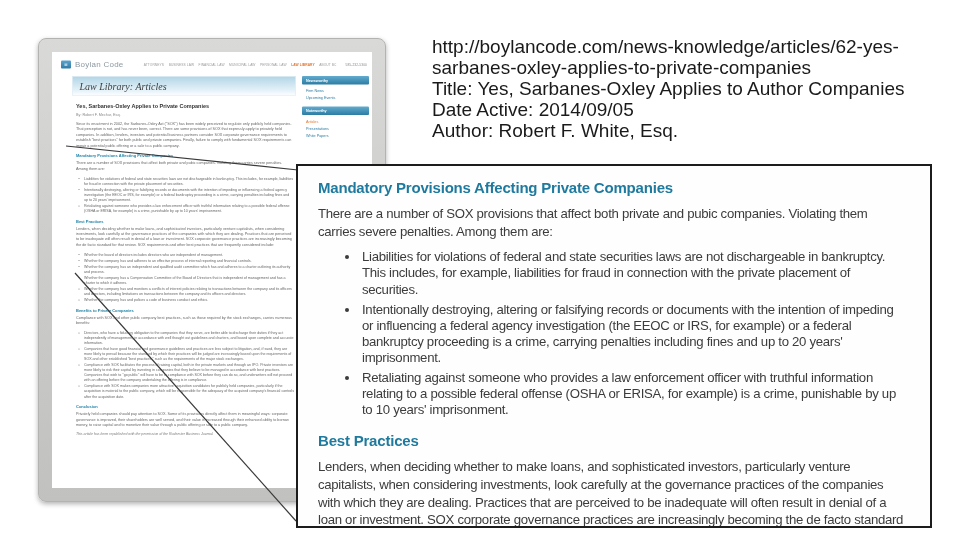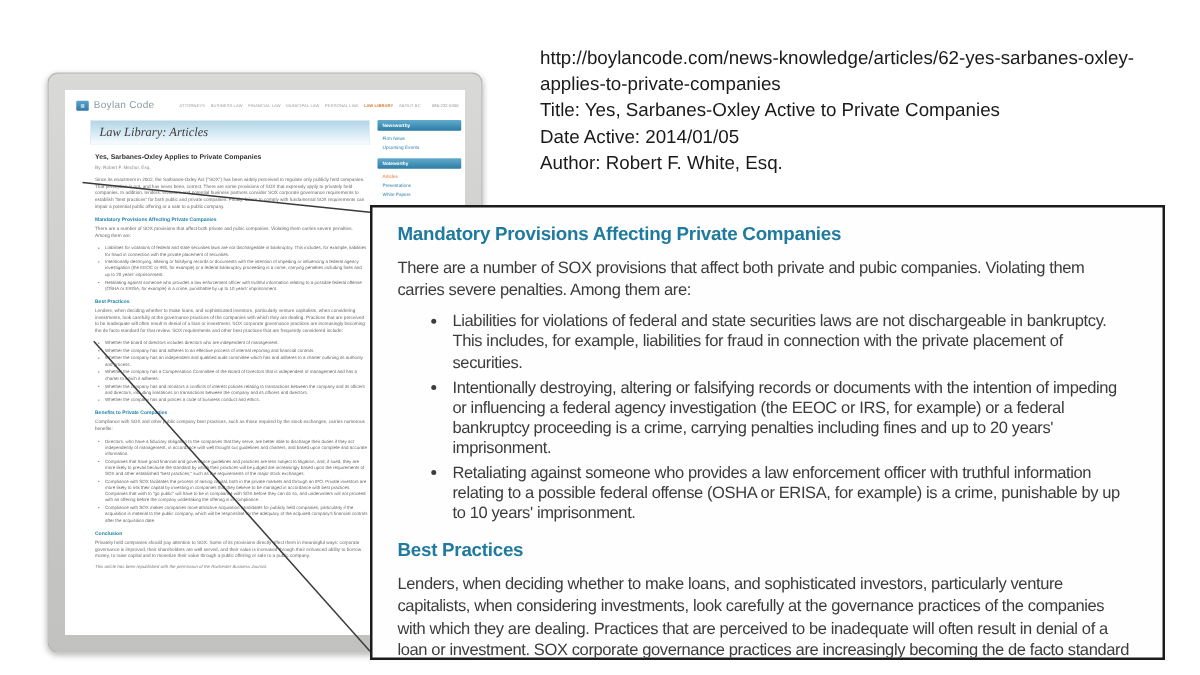--- a/index.html
+++ b/index.html
@@ -7,31 +7,31 @@
   body {
     position: relative;
     background: #ffffff;
     font-family: "Liberation Sans", sans-serif;
     overflow: hidden;
   }
 
   
   .meta-block {
     position: absolute; left: 432px; top: 36px; width: 498px;
-    font-size: 15px; line-height: 21px; color: #1a1a1a;
+    font-size: 19px; line-height: 21px; color: #1a1a1a;
     word-wrap: break-word;
   }
 
   
   .mini-frame {
     position: absolute; left: 38px; top: 38px; width: 348px; height: 464px;
     background: linear-gradient(180deg,#d9d9d7 0%, #cbcbc9 50%, #c1c1bf 100%);
     border: 1px solid #b3b3b1; border-radius: 8px;
     box-shadow: 0 2px 5px rgba(0,0,0,0.30);
-    padding: 13px; z-index: 1; margin-top: 20px;
+    padding: 13px; z-index: 1;
   }
   .mini-page { width: 100%; height: 100%; background: #ffffff; overflow: hidden; }
   .mini-content {
     width: 644px; height: 876px;
     transform: scale(0.5); transform-origin: 0 0;
     color: #666;
   }
 
   .mini-header { display: flex; align-items: center; padding: 16px 14px 10px 18px; }
   .logo-mark {
@@ -178,22 +178,22 @@
   </div>
 </div>
 
 <svg class="connector-svg" width="960" height="540">
   <line x1="66" y1="146" x2="298" y2="170" stroke="#3a3a3a" stroke-width="1.2"></line>
   <line x1="75" y1="273" x2="296" y2="521" stroke="#3a3a3a" stroke-width="1.2"></line>
 </svg>
 
 <div class="meta-block">
   <div>http://boylancode.com/news-knowledge/articles/62-yes-sarbanes-oxley-applies-to-private-companies</div>
-  <div>Title: Yes, Sarbanes-Oxley Active to Private Companies</div>
-  <div>Date Active: 2014/01/05</div>
+  <div>Title: Yes, Sarbanes-Oxley Applies to Author Companies</div>
+  <div>Date Active: 2014/09/05</div>
   <div>Author: Robert F. White, Esq.</div>
 </div>
 
 <div class="callout-box">
   <div class="co-h">Mandatory Provisions Affecting Private Companies</div>
   <div class="co-p">There are a number of SOX provisions that affect both private and pubic companies. Violating them carries severe penalties. Among them are:</div>
   <ul class="co-ul">
     <li>Liabilities for violations of federal and state securities laws are not dischargeable in bankruptcy. This includes, for example, liabilities for fraud in connection with the private placement of securities.</li>
     <li>Intentionally destroying, altering or falsifying records or documents with the intention of impeding or influencing a federal agency investigation (the EEOC or IRS, for example) or a federal bankruptcy proceeding is a crime, carrying penalties including fines and up to 20 years' imprisonment.</li>
     <li>Retaliating against someone who provides a law enforcement officer with truthful information relating to a possible federal offense (OSHA or ERISA, for example) is a crime, punishable by up to 10 years' imprisonment.</li>

